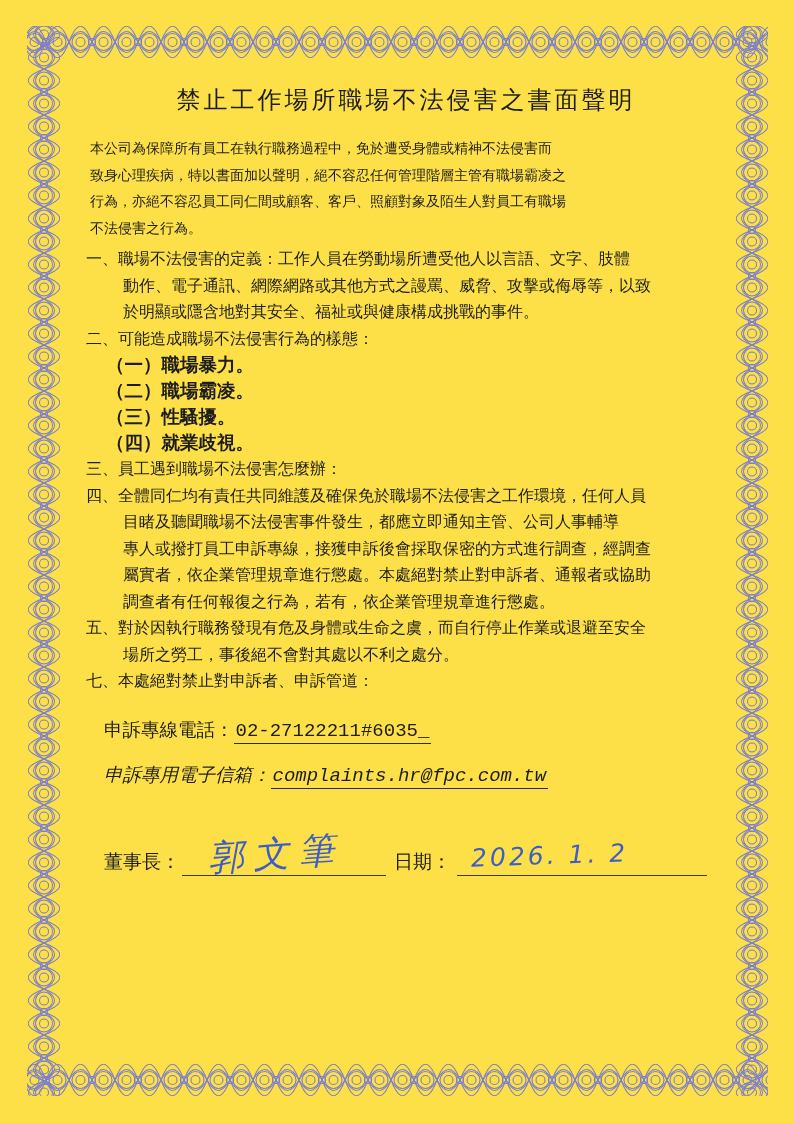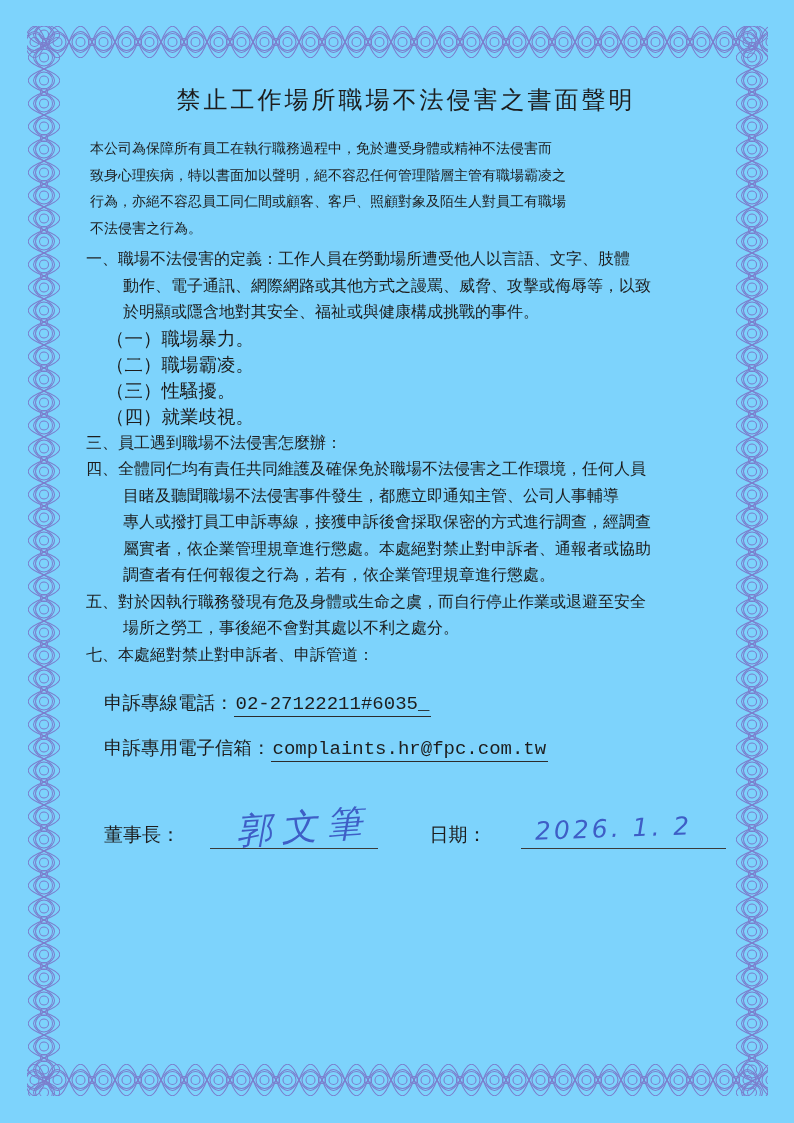--- a/index.html
+++ b/index.html
@@ -1,38 +1,38 @@
 <!DOCTYPE html>
 <html><head>
 <meta charset="utf-8">
 <style>
   html,body{margin:0;padding:0;background:#ffffff;}
   .page{
-    position:relative;width:794px;height:1123px;background:#7dd3fc;overflow:hidden;
+    position:relative;width:794px;height:1123px;background:#fde047;overflow:hidden;
     font-family:"Liberation Serif","DejaVu Serif",serif;color:#1d1d1d;
   }
   .frame{position:absolute;left:0;top:0;}
   .content{position:absolute;left:86px;top:84px;width:640px;}
   .title{
     font-size:24px;letter-spacing:3px;text-align:center;margin:0 0 20px 0;
     font-weight:normal;white-space:pre;
   }
   .para{font-size:14px;line-height:26.5px;white-space:pre;margin:4px;}
   .item{font-size:16px;line-height:26.5px;white-space:pre;padding-left:37px;text-indent:-37px;margin:0;}
-  .subs{font-size:18.5px;line-height:26px;white-space:pre;margin:0 0 0 20px;}
+  .subs{font-size:18.5px;line-height:26px;white-space:pre;margin:0 0 0 20px;font-weight:bold;}
   .contact-row{margin-left:18px;font-size:18.5px;}
   .contact-row.phone{margin-top:22px;}
-  .contact-row.email{margin-top:20px;}
+  .contact-row.email{margin-top:20px;font-style:italic;}
   .mono{
     font-family:"Liberation Mono","DejaVu Sans Mono",monospace;font-size:19px;
     border-bottom:1.6px solid #2b2b2b;padding:0 2px 1px 2px;
   }
-  .sig-row{margin:56px 0 0 18px;display:flex;align-items:flex-end;font-size:19px;gap:28px;}
+  .sig-row{margin:56px 0 0 18px;display:flex;align-items:flex-end;font-size:19px;}
   .sig-label{white-space:pre;padding-bottom:1px;}
-  .date-label{margin-left:24px;}
+  .date-label{margin-left:8px;}
   .sig-line{
     display:inline-block;position:relative;height:32px;
     border-bottom:1.6px solid #3a3a3a;
   }
   .sig-line.sig1{width:204px;margin-left:2px;}
   .sig-line.sig2{width:250px;margin-left:6px;}
   .hand{
     font-family:"DejaVu Sans",sans-serif;font-style:italic;color:#3e5ec6;
     position:absolute;white-space:nowrap;
   }
@@ -83,20 +83,21 @@
 
     <p class="para">本公司為保障所有員工在執行職務過程中，免於遭受身體或精神不法侵害而
 致身心理疾病，特以書面加以聲明，絕不容忍任何管理階層主管有職場霸凌之
 行為，亦絕不容忍員工同仁間或顧客、客戶、照顧對象及陌生人對員工有職場
 不法侵害之行為。</p>
 
     <div class="item">一、職場不法侵害的定義：工作人員在勞動場所遭受他人以言語、文字、肢體
 動作、電子通訊、網際網路或其他方式之謾罵、威脅、攻擊或侮辱等，以致
 於明顯或隱含地對其安全、福祉或與健康構成挑戰的事件。</div>
 
+    <div class="item">二、可能造成職場不法侵害行為的樣態：</div>
     <div class="subs">（一）職場暴力。
 （二）職場霸凌。
 （三）性騷擾。
 （四）就業歧視。</div>
 
     <div class="item">三、員工遇到職場不法侵害怎麼辦：</div>
 
     <div class="item">四、全體同仁均有責任共同維護及確保免於職場不法侵害之工作環境，任何人員
 目睹及聽聞職場不法侵害事件發生，都應立即通知主管、公司人事輔導
 專人或撥打員工申訴專線，接獲申訴後會採取保密的方式進行調查，經調查

